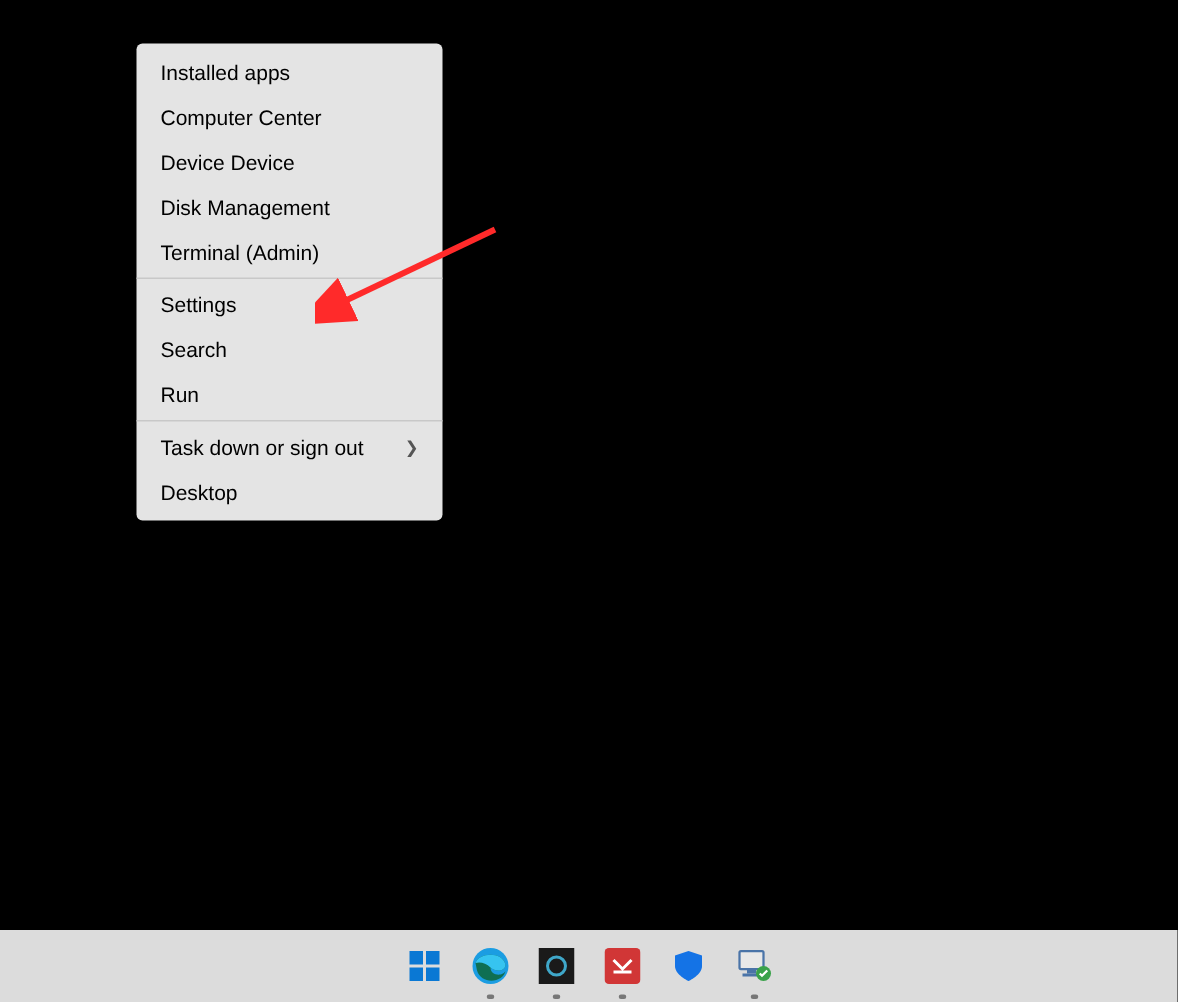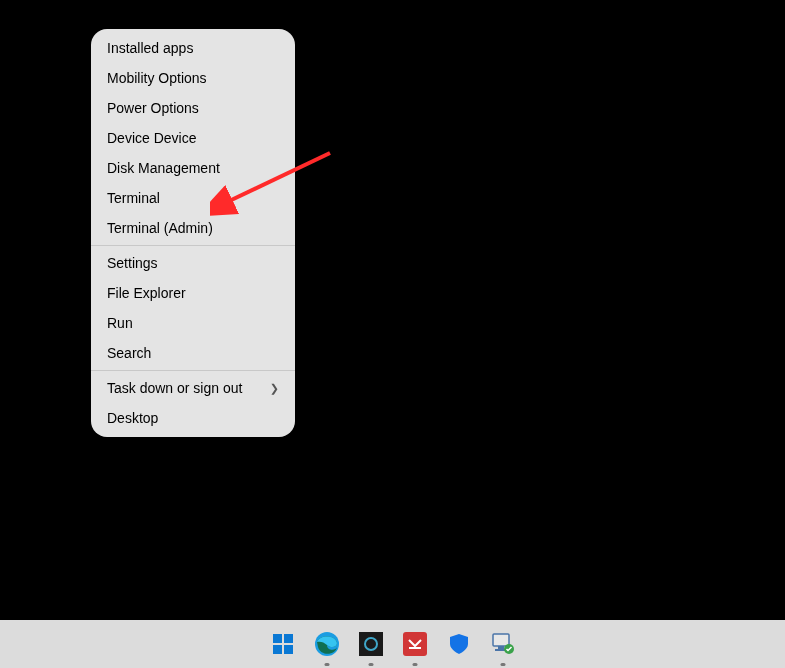--- a/index.html
+++ b/index.html
@@ -15,21 +15,21 @@
       font-size: 14px;
       overflow: hidden;
       position: relative;
     }
     .context-menu {
       position: absolute;
       left: 91px;
       top: 29px;
       width: 204px;
       background: #e4e4e4;
-      border-radius: 16px;
+      border-radius: 4px;
       box-shadow: 0 8px 20px rgba(0,0,0,0.4);
       padding: 4px 0;
     }
     .menu-item {
       padding: 7px 16px;
       color: #000000;
       cursor: default;
       display: flex;
       align-items: center;
       justify-content: space-between;
@@ -83,51 +83,42 @@
     }
   </style>
 </head>
 <body>
 
 <div class="context-menu">
   <div class="menu-item">
       <span>Installed apps</span>
     </div>
   <div class="menu-item">
-      <span>Mobility Options</span>
-    </div>
-  <div class="menu-item">
-      <span>Power Options</span>
+      <span>Computer Center</span>
     </div>
   <div class="menu-item">
       <span>Device Device</span>
     </div>
   <div class="menu-item">
       <span>Disk Management</span>
-    </div>
-  <div class="menu-item">
-      <span>Terminal</span>
     </div>
   <div class="menu-item">
       <span>Terminal (Admin)</span>
     </div>
 
   <div class="menu-separator"></div>
 
   <div class="menu-item">
       <span>Settings</span>
     </div>
   <div class="menu-item">
-      <span>File Explorer</span>
+      <span>Search</span>
     </div>
   <div class="menu-item">
       <span>Run</span>
-    </div>
-  <div class="menu-item">
-      <span>Search</span>
     </div>
 
   <div class="menu-separator"></div>
 
   <div class="menu-item">
     <span>Task down or sign out</span>
     <span class="chevron">❯</span>
   </div>
   <div class="menu-item">
       <span>Desktop</span>

